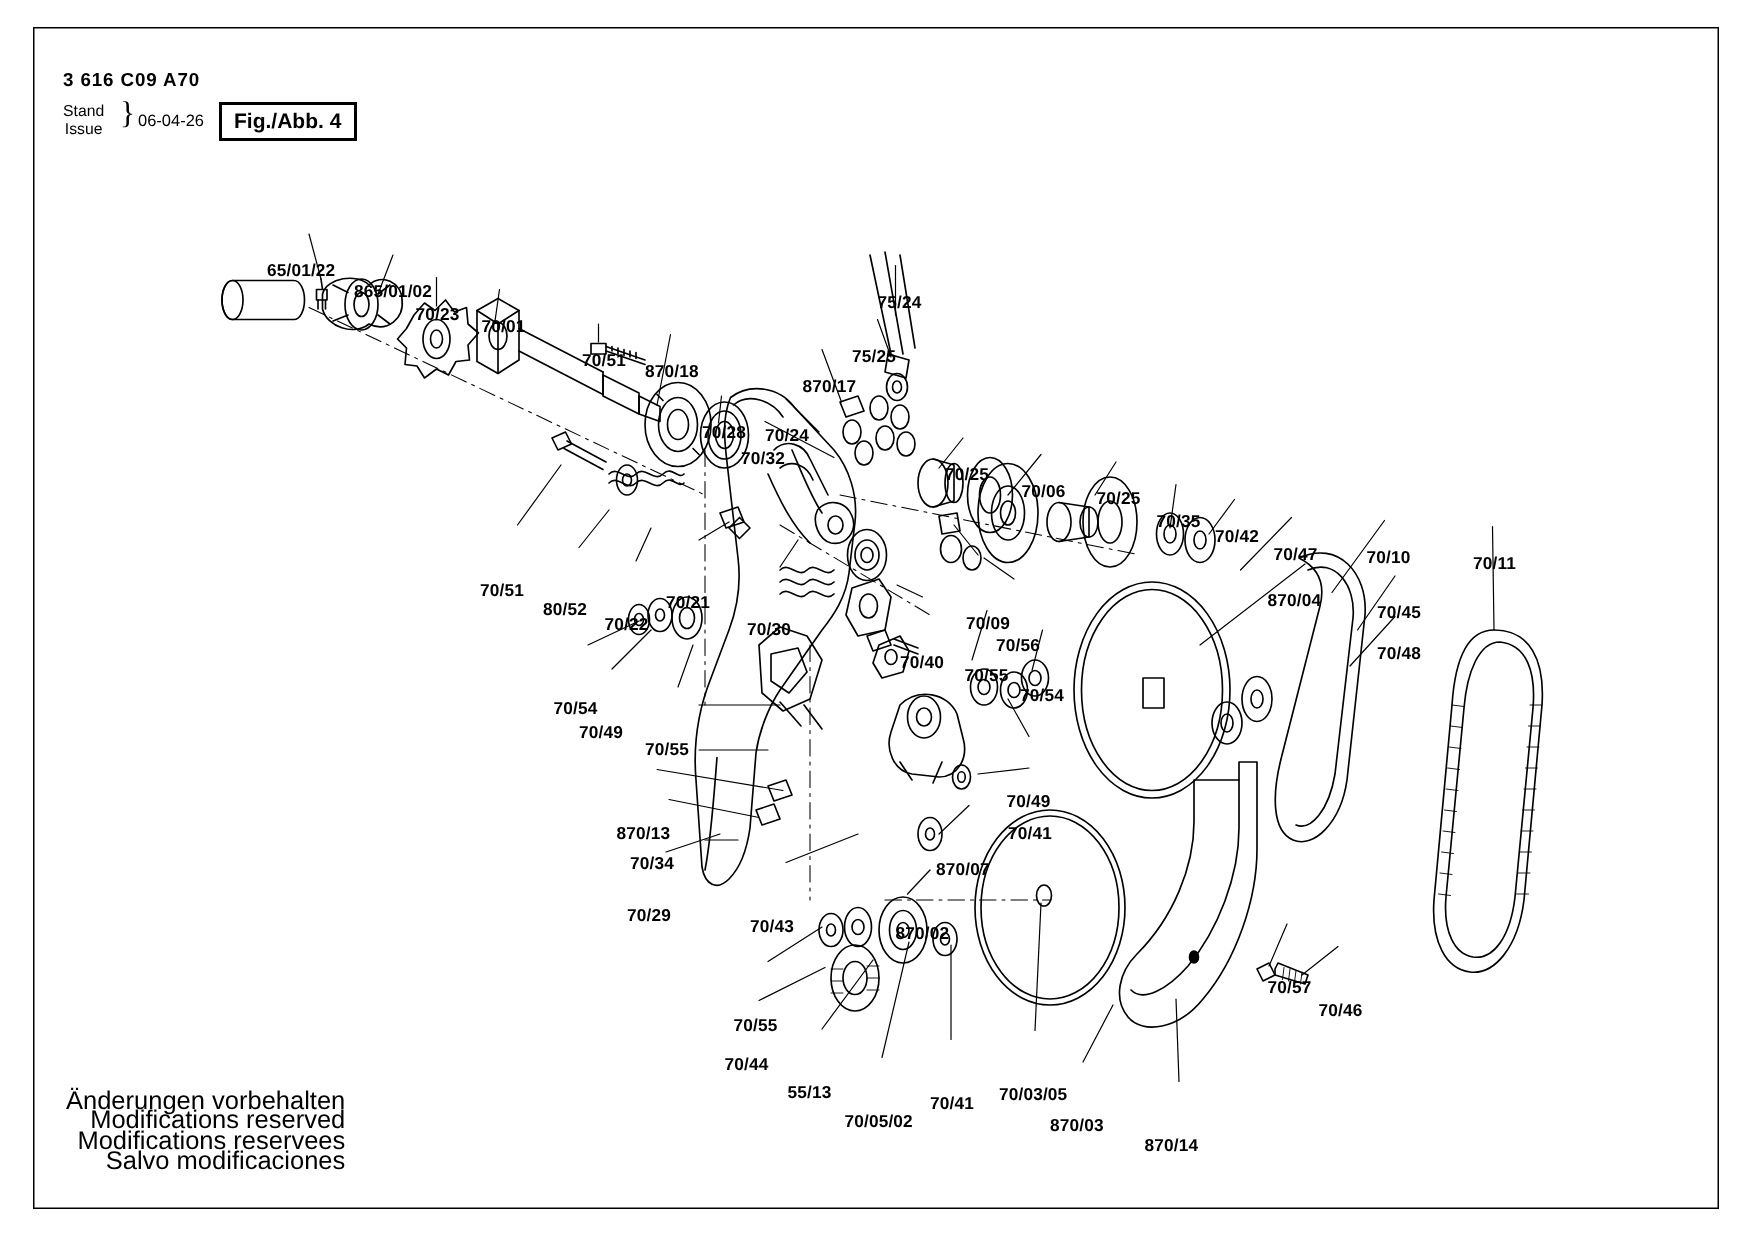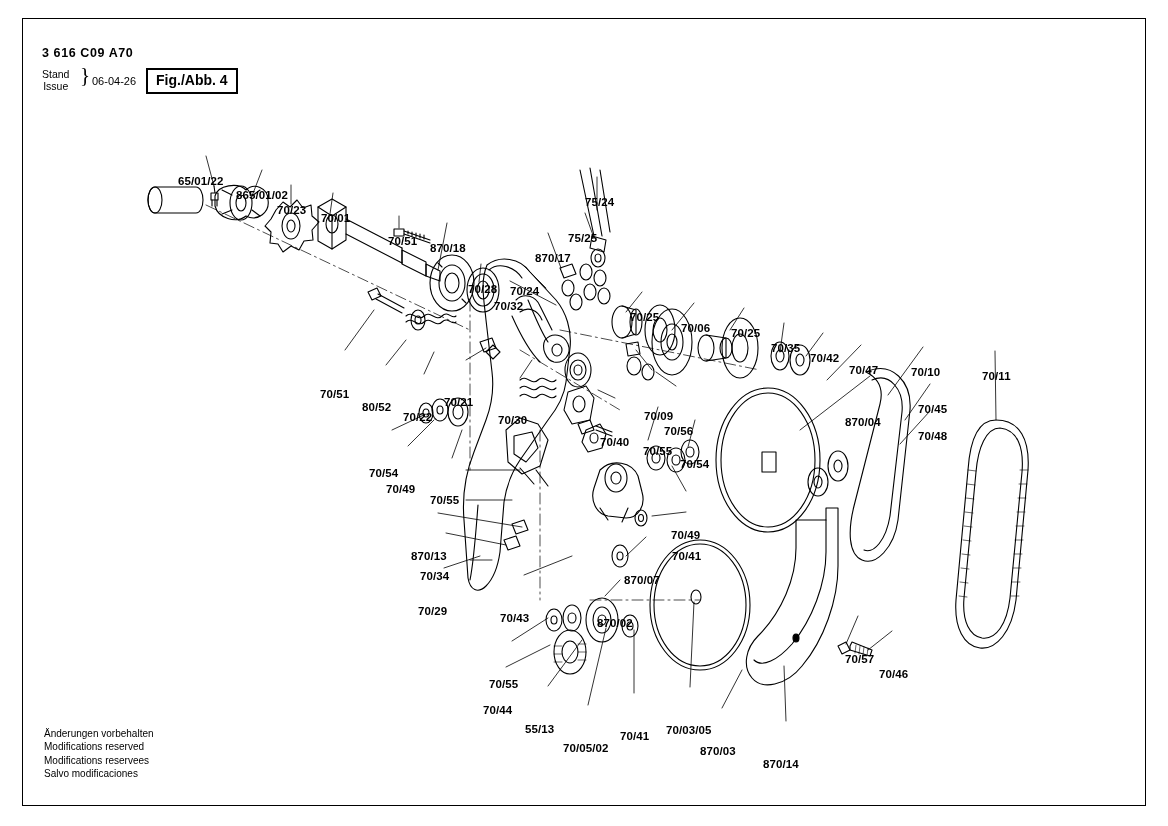--- a/index.html
+++ b/index.html
@@ -69,22 +69,23 @@
     padding: 3px 8px 4px 8px;
     font-size: 14px;
     font-weight: bold;
     line-height: 15px;
   }
   
   .footer {
     position: absolute;
     left: 44px;
     top: 727px;
-    font-size: 10px;
+    font-size: 17px;
     line-height: 13.4px;
+    text-align: right;
   }
   
   .lbl {
     position: absolute;
     font-size: 11.5px;
     font-weight: bold;
     white-space: nowrap;
     letter-spacing: 0.1px;
     margin-top: 32px;
   }
@@ -489,21 +490,21 @@
   <div class="lbl" style="left:510px;top:253px">70/24</div>
   <div class="lbl" style="left:494px;top:268px">70/32</div>
   <div class="lbl" style="left:630px;top:279px">70/25</div>
   <div class="lbl" style="left:681px;top:290px">70/06</div>
   <div class="lbl" style="left:731px;top:295px">70/25</div>
   <div class="lbl" style="left:771px;top:310px">70/35</div>
   <div class="lbl" style="left:810px;top:320px">70/42</div>
   <div class="lbl" style="left:849px;top:332px">70/47</div>
   <div class="lbl" style="left:911px;top:334px">70/10</div>
   <div class="lbl" style="left:982px;top:338px">70/11</div>
-  <div class="lbl" style="left:845px;top:384px">870/04</div>
+  <div class="lbl" style="left:845px;top:363px">870/04</div>
   <div class="lbl" style="left:918px;top:371px">70/45</div>
   <div class="lbl" style="left:918px;top:398px">70/48</div>
   <div class="lbl" style="left:320px;top:356px">70/51</div>
   <div class="lbl" style="left:362px;top:369px">80/52</div>
   <div class="lbl" style="left:403px;top:379px">70/22</div>
   <div class="lbl" style="left:444px;top:364px">70/21</div>
   <div class="lbl" style="left:498px;top:382px">70/30</div>
   <div class="lbl" style="left:644px;top:378px">70/09</div>
   <div class="lbl" style="left:664px;top:393px">70/56</div>
   <div class="lbl" style="left:600px;top:404px">70/40</div>

